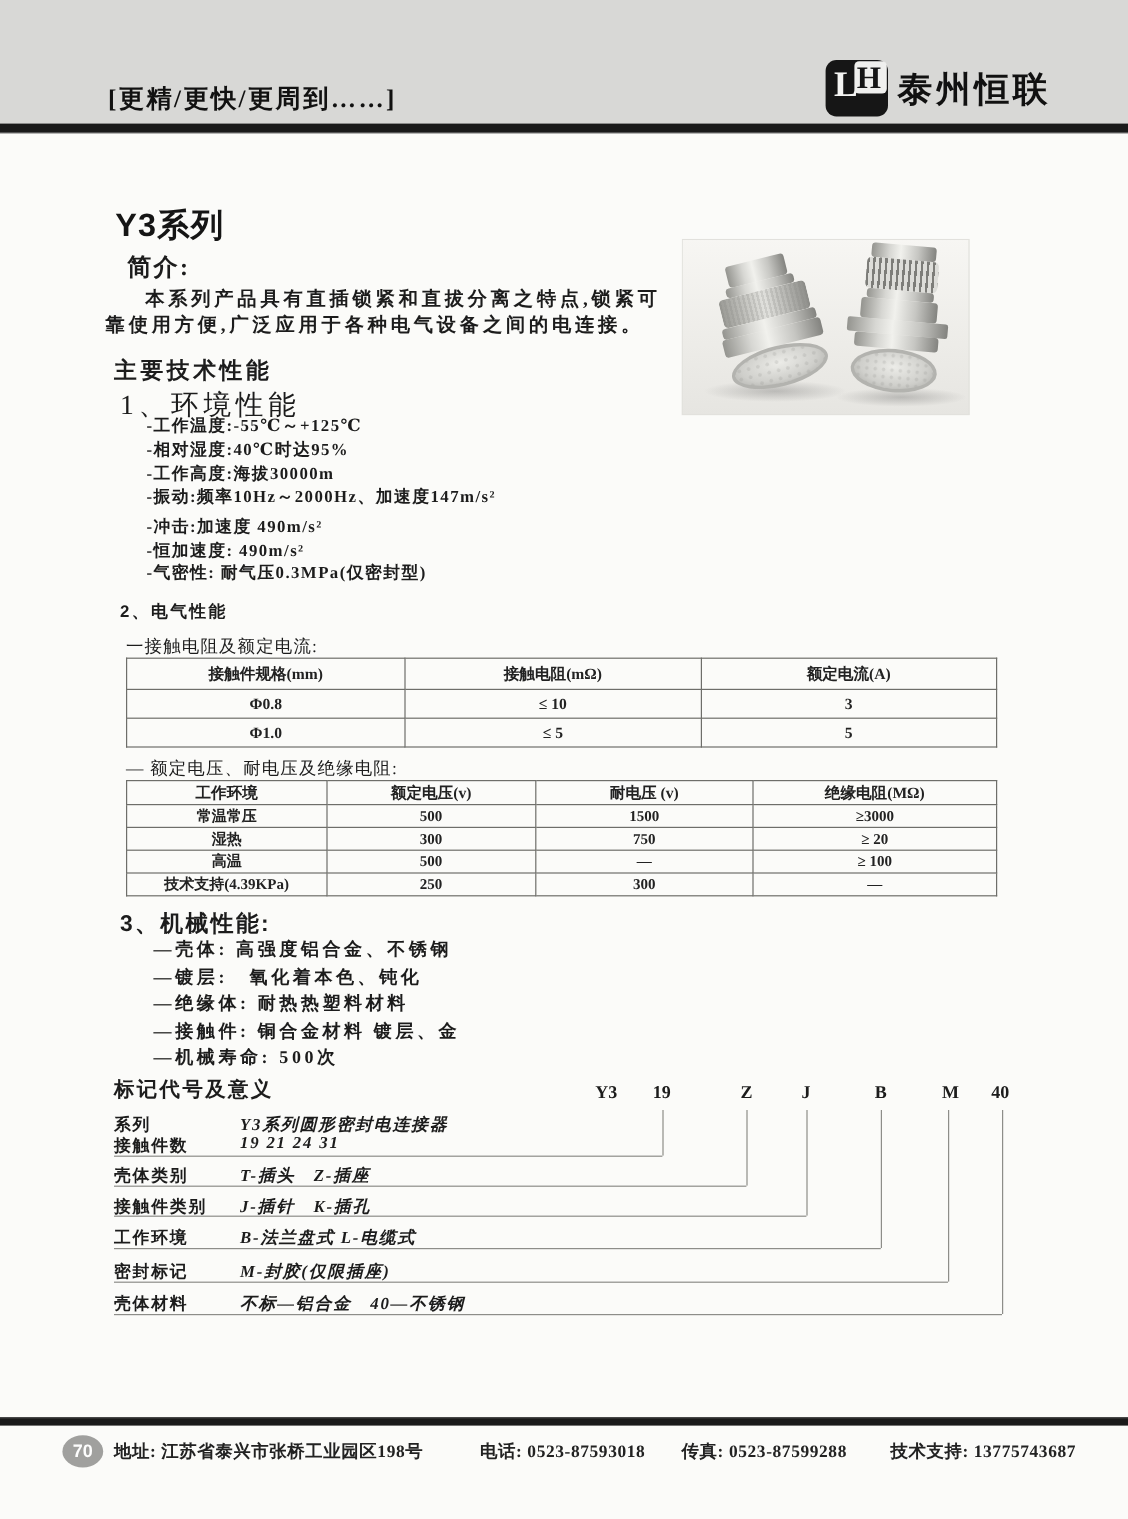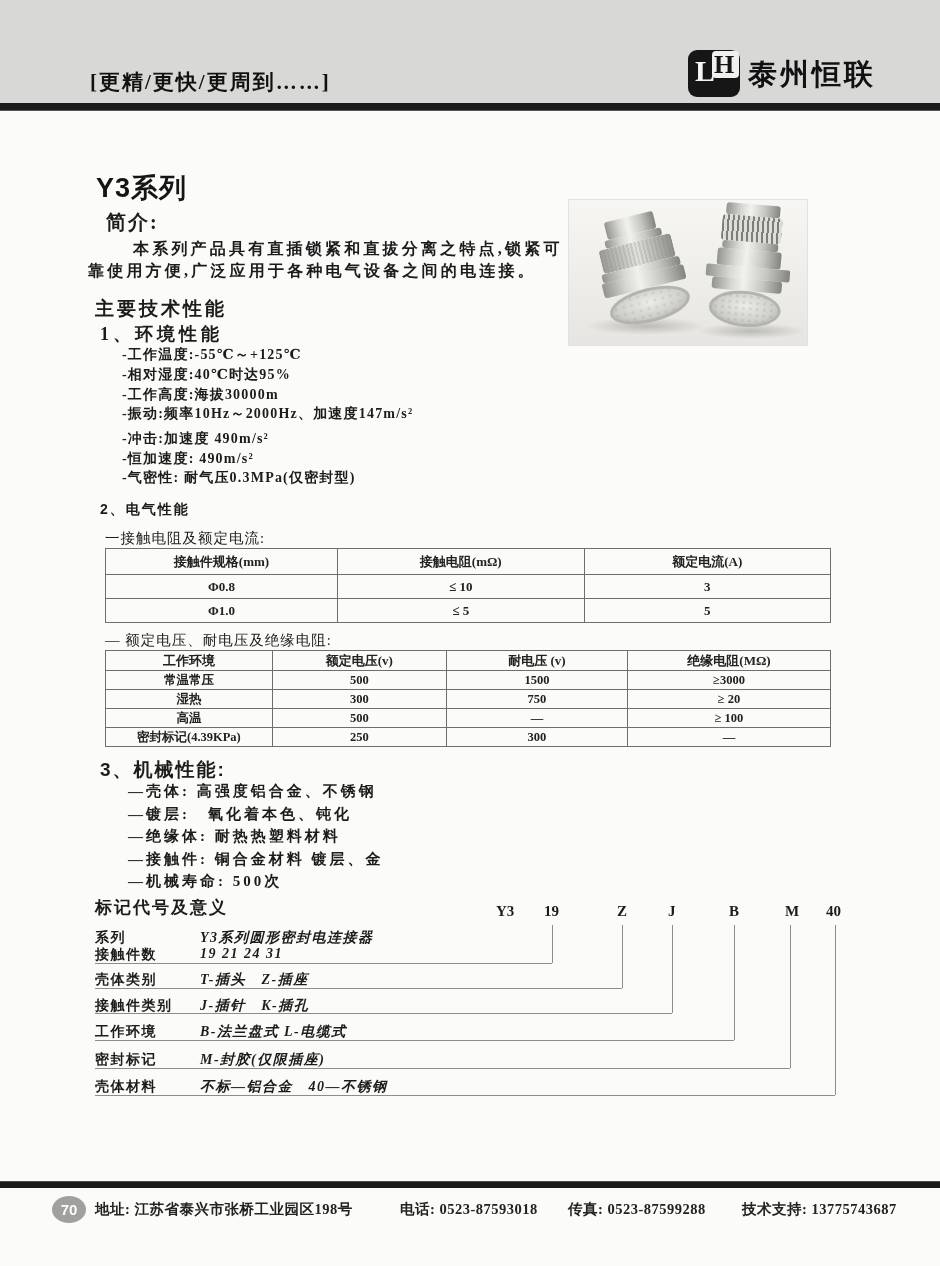--- a/index.html
+++ b/index.html
@@ -20,21 +20,21 @@
   .logo-black { position:absolute; inset:0; background:#161616; border-radius:9px; }
   .logo-white-box { position:absolute; right:1px; top:1px; width:27px; height:27px; background:#f0f0ee; border-radius:4px; }
   .logo-h { position:absolute; right:3px; top:0px; width:24px; text-align:center;
             font-size:26px; font-weight:bold; color:#161616; line-height:28px; }
   .logo-l { position:absolute; left:7px; top:4px; font-size:30px; font-weight:bold; color:#f4f4f2; line-height:34px; }
   .brand { left:748px; top:55px; font-size:29px; font-weight:bold; letter-spacing:3px; color:#111; }
 
   
   .doc-title { left:96px; top:170px; font-size:27px; font-weight:800; letter-spacing:1px; color:#151515; }
   .intro-heading { left:106px; top:209px; font-size:20px; font-weight:bold; letter-spacing:2px; }
-  .intro-line1 { left:133px; top:239px; font-size:16px; font-weight:600; letter-spacing:3.2px; }
+  .intro-line1 { left:121px; top:239px; font-size:16px; font-weight:600; letter-spacing:3.2px; }
   .intro-line2 { left:88px;  top:261px; font-size:16px; font-weight:600; letter-spacing:3.2px; }
 
   
   .photo { left:568px; top:199px; width:240px; height:147px;
            background:linear-gradient(180deg,#f7f6f3 0%,#edecE8 60%,#e6e5e1 100%);
            box-shadow:0 0 0 1px #e2e1dd inset; }
   .conn { position:absolute; display:flex; flex-direction:column; align-items:center; }
   .m { background:linear-gradient(90deg,#94948f 0%,#d7d7d3 28%,#f1f1ed 45%,#c6c6c2 72%,#83837f 100%);
        border-radius:3px; }
   .knurl { background:repeating-linear-gradient(90deg,#85858139 0 2px,#00000000 2px 4px),
@@ -42,21 +42,21 @@
   .ribs  { background:repeating-linear-gradient(90deg,#7d7d79 0 2px,#dddDD9 2px 5px); border-radius:4px; }
   .face  { border-radius:50%;
            background:radial-gradient(circle at 50% 45%,#8b8b8733 1.2px,transparent 1.8px),
                       radial-gradient(ellipse at 50% 40%,#ecece8 0%,#cfcfcb 60%,#a5a5a1 100%);
            background-size:8px 7px,100% 100%; border:3px solid #b3b3af; }
   .shadow { position:absolute; border-radius:50%;
             background:radial-gradient(ellipse,rgba(70,70,70,.28),rgba(70,70,70,0) 70%); }
 
   
   .tech-heading { left:95px; top:296px; font-size:19px; font-weight:bold; letter-spacing:3px; }
-  .env-heading  { left:100px; top:322px; font-size:18px; font-weight:700; letter-spacing:4px; }
+  .env-heading  { left:100px; top:322px; font-size:23px; font-weight:400; letter-spacing:4px; }
   .spec { left:122px; font-size:14px; font-weight:600; letter-spacing:1.2px; }
   .elec-heading { left:100px; top:501px; font-size:14px; font-weight:bold; letter-spacing:2px; }
   .tbl-caption  { left:105px; font-size:14.5px; font-weight:normal; letter-spacing:1px; }
   .mech-heading { left:100px; top:757px; font-size:19px; font-weight:bold; letter-spacing:2px; }
   .mech-item { left:128px; font-size:15px; font-weight:600; letter-spacing:3px; }
 
   
   table { border-collapse:collapse; table-layout:fixed; }
   .dtable { left:105px; width:726px; background:#fbfbf9; }
   .dtable th,.dtable td { border:1px solid #6e6e6a; text-align:center; vertical-align:middle;
@@ -189,21 +189,21 @@
       <td>750</td>
       <td>≥ 20</td>
     </tr>
     <tr>
       <td>高温</td>
       <td>500</td>
       <td>—</td>
       <td>≥ 100</td>
     </tr>
     <tr>
-      <td>密封标记(4.39KPa)</td>
+      <td>技术支持(4.39KPa)</td>
       <td>250</td>
       <td>300</td>
       <td>—</td>
     </tr>
   </tbody>
     </table>
 
   <div class="abs mech-heading sans">3、机械性能:</div>
   <div class="abs mech-item" style="top:782px;">—壳体: 高强度铝合金、不锈钢</div>
   <div class="abs mech-item" style="top:805px;">—镀层:　氧化着本色、钝化</div>

